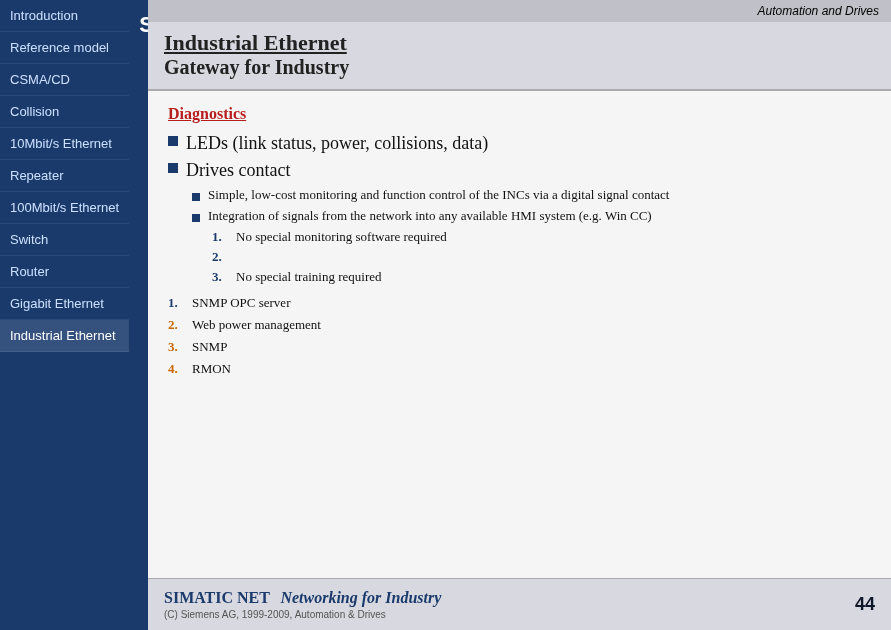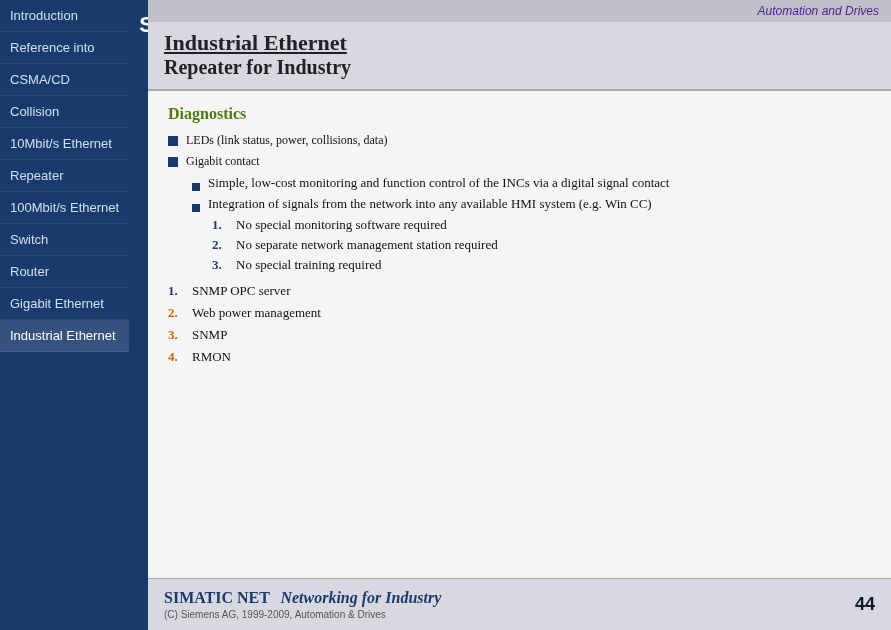--- a/index.html
+++ b/index.html
@@ -64,21 +64,21 @@
       display: flex;
       flex-direction: column;
       height: 630px;
       background: #f0f0f0;
     }
     #top-bar {
       background: #c0c0c8;
       padding: 4px 12px;
       text-align: right;
       font-size: 12px;
-      color: #4c1d95;
+      color: #000000;
       font-style: italic;
     }
     #content-header {
       background: #d8d8e0;
       padding: 8px 16px 10px;
       border-bottom: 2px solid #aaa;
     }
     #content-header h1 {
       font-size: 22px;
       font-family: 'Times New Roman', serif;
@@ -94,29 +94,30 @@
     }
     #content-body {
       flex: 1;
       background: #f5f5f5;
       padding: 14px 20px 10px;
       overflow-y: auto;
     }
     .section-title {
       font-size: 16px;
       font-weight: bold;
-      color: #4d7c0f;
-      font-family: 'Times New Roman', serif;
+      color: #b91c1c;
+      font-family: 'Times New Roman', serif;
+      text-decoration: underline;
       margin-bottom: 10px;
     }
     .bullet-item {
       display: flex;
       align-items: flex-start;
       margin-bottom: 6px;
-      font-size: 12px;
+      font-size: 18px;
       font-family: 'Times New Roman', serif;
       color: #111;
     }
     .bullet-square {
       width: 10px;
       height: 10px;
       background: #1a3a6b;
       margin-right: 8px;
       margin-top: 3px;
       flex-shrink: 0;
@@ -127,21 +128,21 @@
       background: #1a3a6b;
       margin-right: 8px;
       margin-top: 4px;
       flex-shrink: 0;
     }
     .sub-list {
       margin-left: 24px;
     }
     .sub-item {
       display: flex;
-      align-items: flex-end;
+      align-items: center;
       margin-bottom: 5px;
       font-size: 13px;
       font-family: 'Times New Roman', serif;
       color: #111;
     }
     .numbered-main {
       font-size: 13px;
       font-family: 'Times New Roman', serif;
       color: #111;
       margin-bottom: 6px;
@@ -214,21 +215,21 @@
         <line x1="55" y1="27" x2="62" y2="33" stroke="#cc2222" stroke-width="2"></line>
 
         <line x1="48" y1="34" x2="42" y2="52" stroke="#888" stroke-width="1.5"></line>
         <line x1="62" y1="33" x2="68" y2="52" stroke="#888" stroke-width="1.5"></line>
       </svg>
     </div>
   </div>
 
   <div class="sidebar-nav">
     <div class="nav-item">Introduction</div>
-    <div class="nav-item">Reference into</div>
+    <div class="nav-item">Reference model</div>
     <div class="nav-item">CSMA/CD</div>
     <div class="nav-item">Collision</div>
     <div class="nav-item">10Mbit/s Ethernet</div>
     <div class="nav-item">Repeater</div>
     <div class="nav-item">100Mbit/s Ethernet</div>
     <div class="nav-item">Switch</div>
     <div class="nav-item">Router</div>
     <div class="nav-item">Gigabit Ethernet</div>
     <div class="nav-item active">Industrial Ethernet</div>
   </div>
@@ -238,53 +239,52 @@
   </div>
 </div>
 
 <div id="main">
   <div id="top-bar">
     <span>Automation and Drives</span>
   </div>
 
   <div id="content-header">
     <h1>Industrial Ethernet</h1>
-    <h2>Repeater for Industry</h2>
+    <h2>Gateway for Industry</h2>
   </div>
 
   <div id="content-body">
     <div class="section-title">Diagnostics</div>
 
     <div class="bullet-item">
       <div class="bullet-square"></div>
       <span>LEDs (link status, power, collisions, data)</span>
     </div>
 
     <div class="bullet-item">
       <div class="bullet-square"></div>
-      <span>Gigabit contact</span>
+      <span>Drives contact</span>
     </div>
 
     <div class="sub-list">
       <div class="sub-item">
         <div class="bullet-square-sm"></div>
         <span>Simple, low-cost monitoring and function control of the INCs via a digital signal contact</span>
       </div>
       <div class="sub-item">
         <div class="bullet-square-sm"></div>
         <span>Integration of signals from the network into any available HMI system (e.g. Win CC)</span>
       </div>
 
       <div class="numbered-main num-indent">
         <span class="num-label num-blue">1.</span>
         <span>No special monitoring software required</span>
       </div>
       <div class="numbered-main num-indent">
         <span class="num-label num-blue">2.</span>
-        <span>No separate network management station required</span>
       </div>
       <div class="numbered-main num-indent">
         <span class="num-label num-blue">3.</span>
         <span>No special training required</span>
       </div>
     </div>
 
     <div style="margin-top:10px;">
       <div class="numbered-main">
         <span class="num-label num-blue">1.</span>

